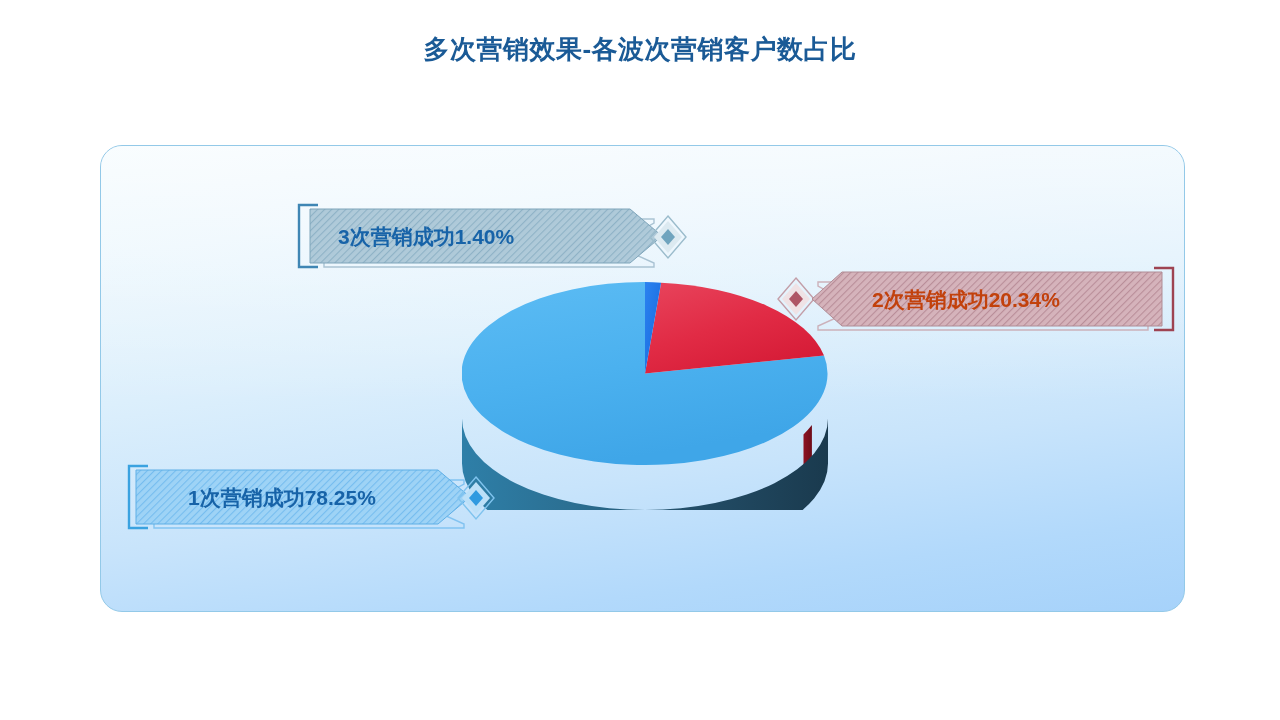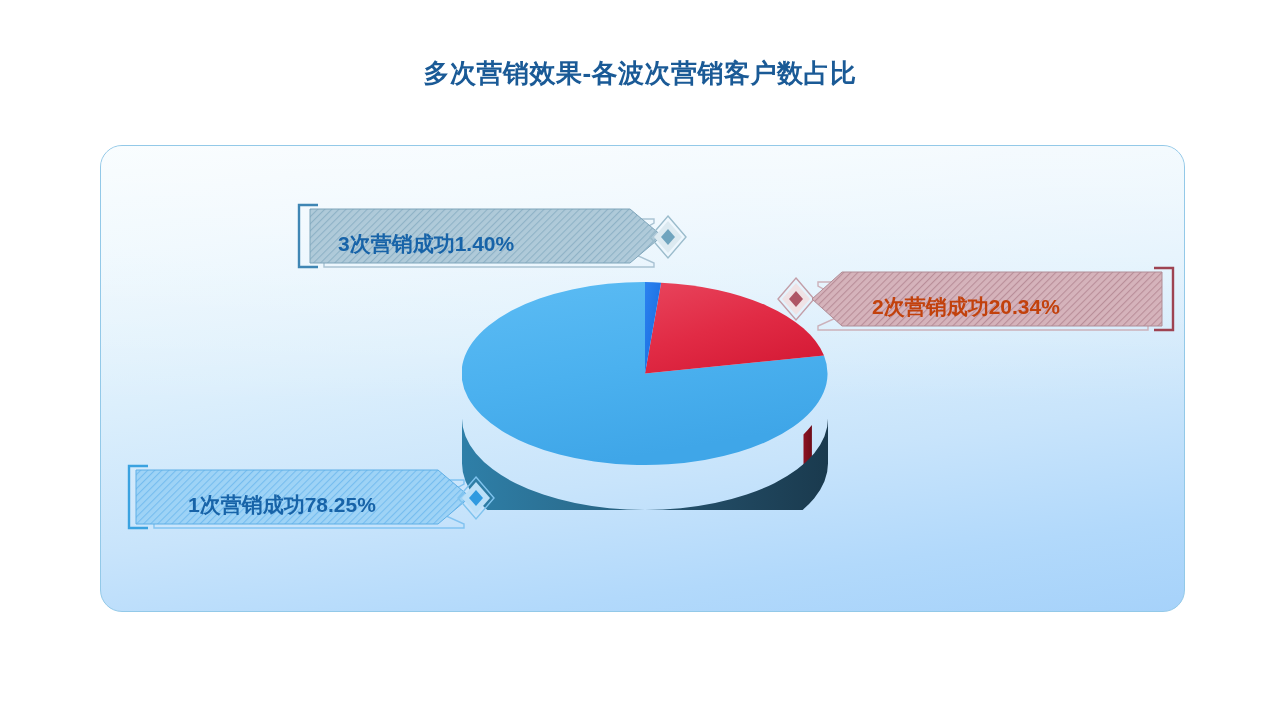--- a/index.html
+++ b/index.html
@@ -7,21 +7,21 @@
   body{
     width:1280px;height:720px;
     background:#ffffff;
     font-family:"Liberation Sans","DejaVu Sans",sans-serif;
     overflow:hidden;position:relative;
   }
   #slide{position:absolute;left:0;top:0;width:1280px;height:720px;}
 
   
   .title{
-    position:absolute;left:0;top:56px;width:1280px;
+    position:absolute;left:0;top:32px;width:1280px;
     text-align:center;
     font-size:26px;font-weight:bold;letter-spacing:.5px;
     color:#1A5A96;
     white-space:nowrap;
   }
 
   
   .card{
     position:absolute;left:100px;top:145px;
     width:1085px;height:467px;
@@ -53,21 +53,21 @@
   }
   .pie-top{
     position:absolute;left:0;top:0;width:366px;height:183px;
   }
 
   
   .label{position:absolute;}
   .banner{position:relative;display:block;}
   .banner svg{display:block;overflow:visible;}
   .banner .txt{
-    position:absolute;top:7px;left:0;width:100%;height:100%;
+    position:absolute;top:0;left:0;width:100%;height:100%;
     display:flex;align-items:center;
     font-weight:bold;white-space:nowrap;
     pointer-events:none;
   }
   .bracket{position:absolute;pointer-events:none;}
   .diamond{position:absolute;}
 
   
   .txt-blue{color:#1763A8;}
   .txt-red{color:#c2410c;}

